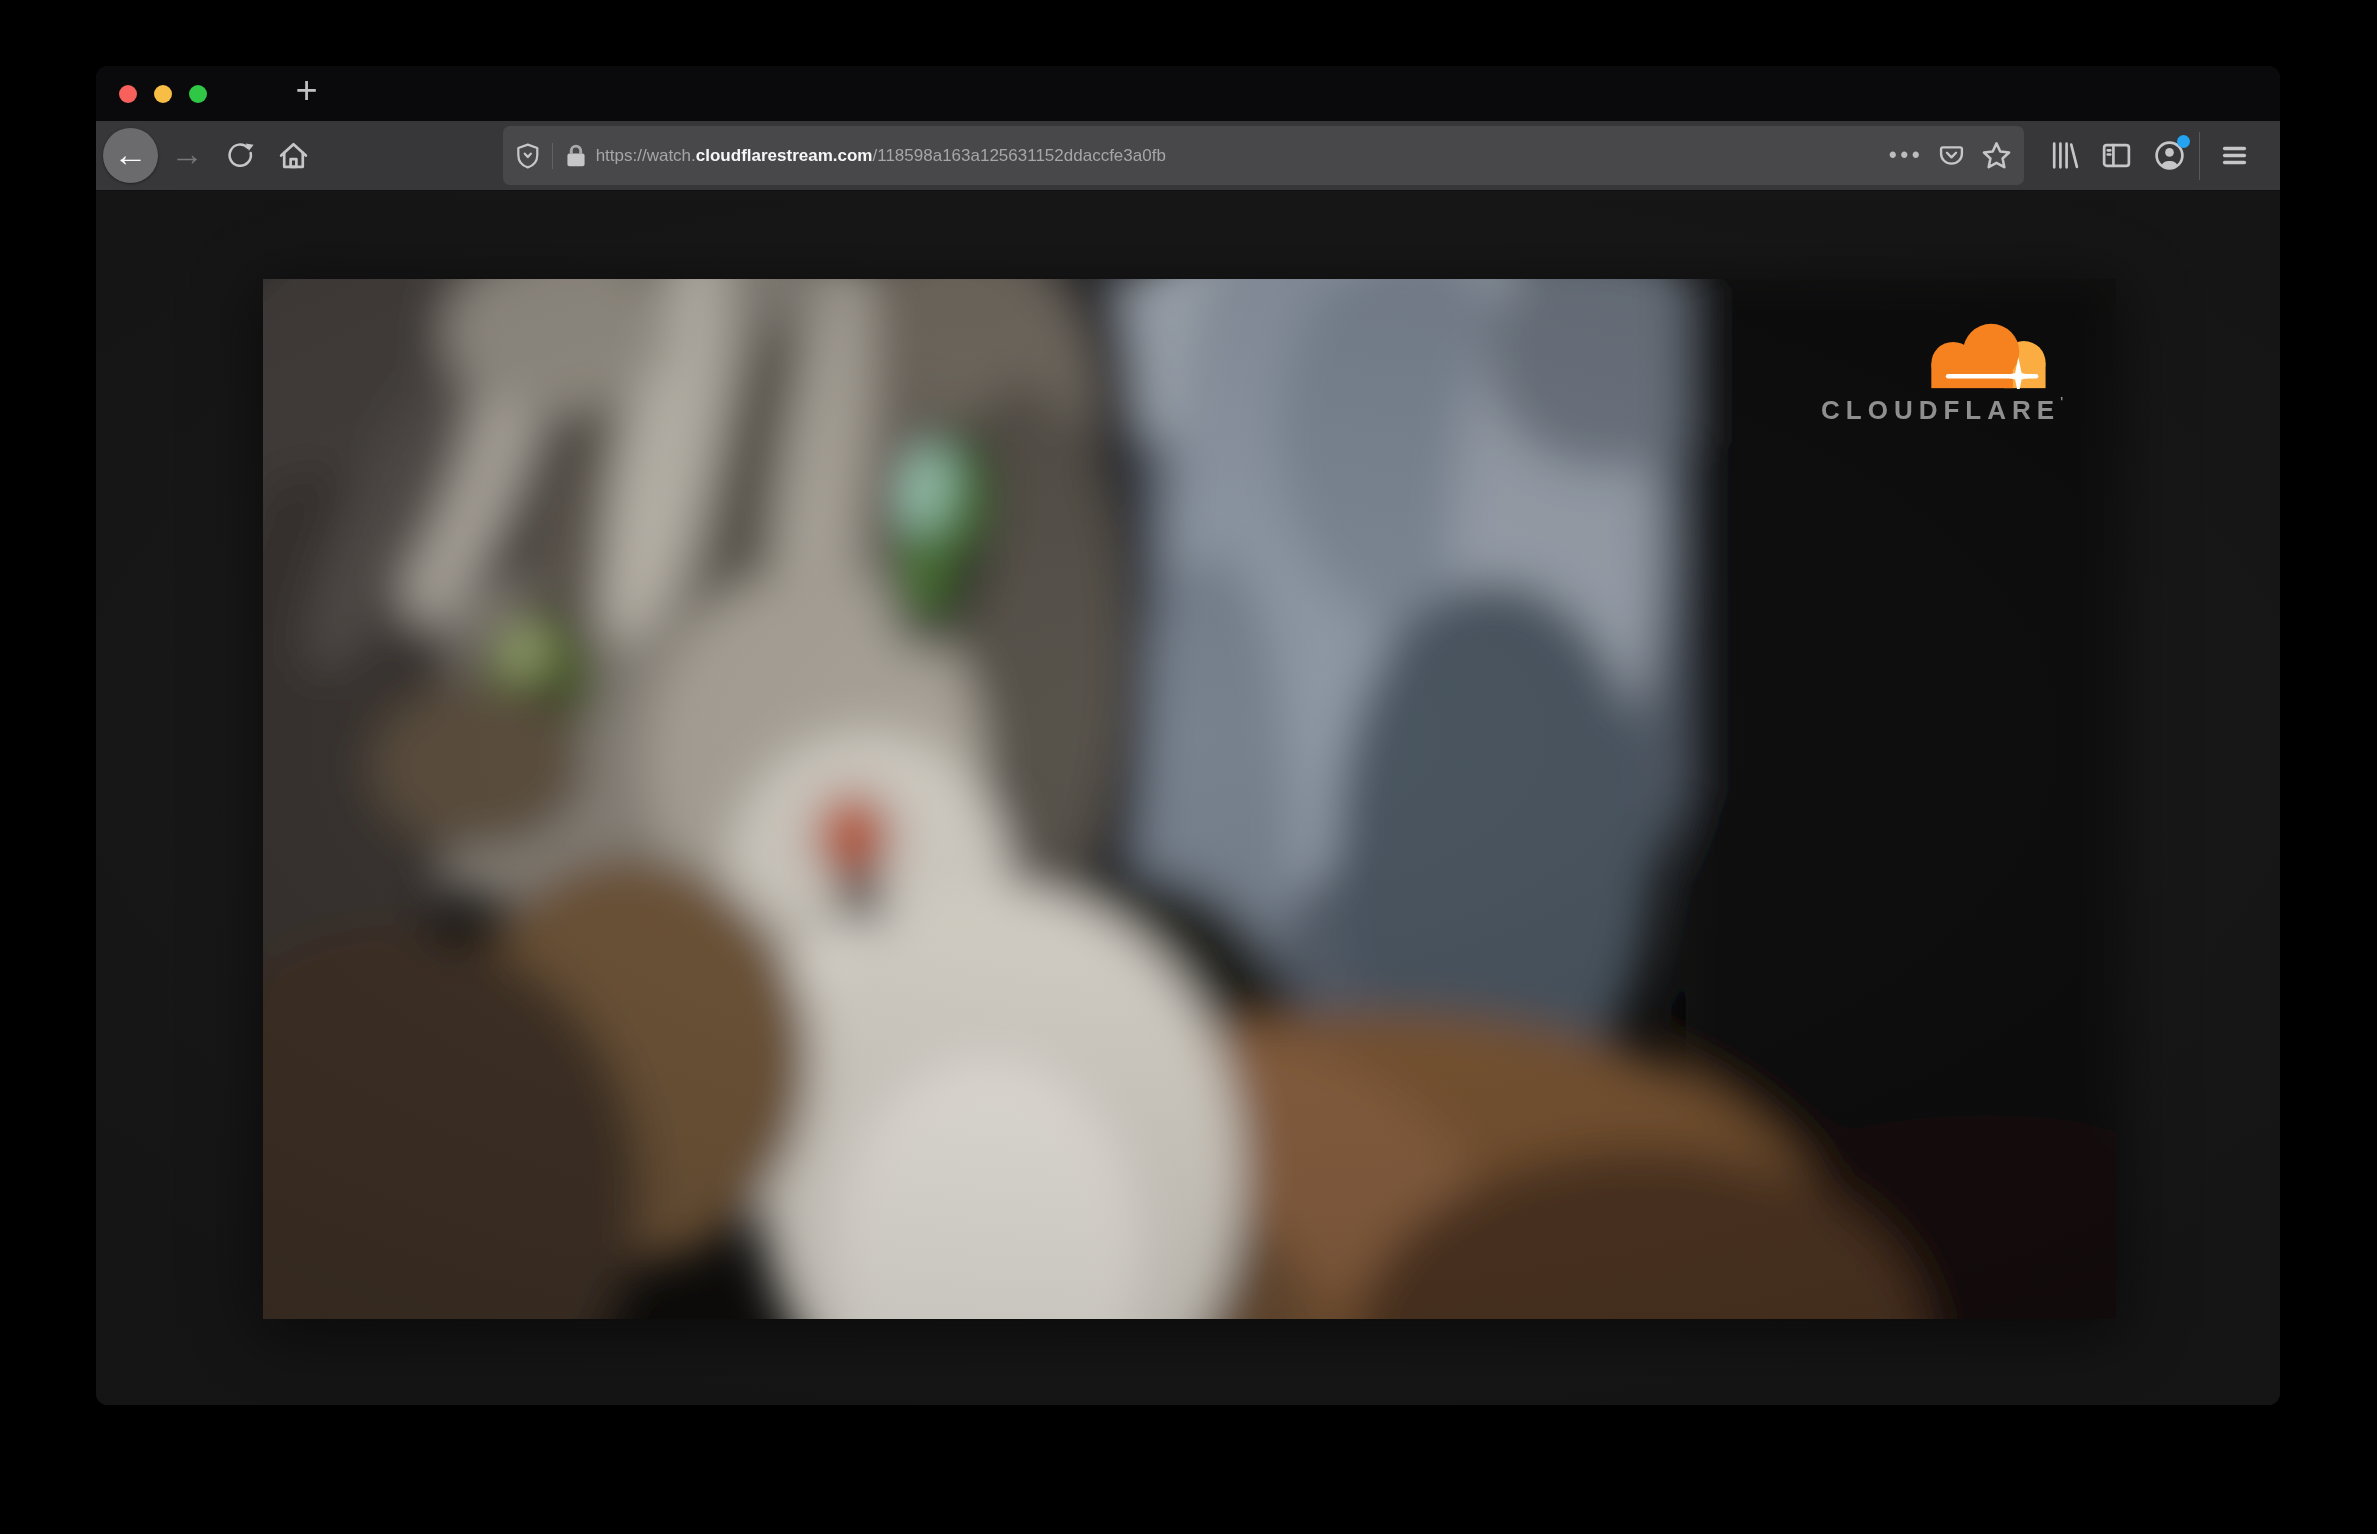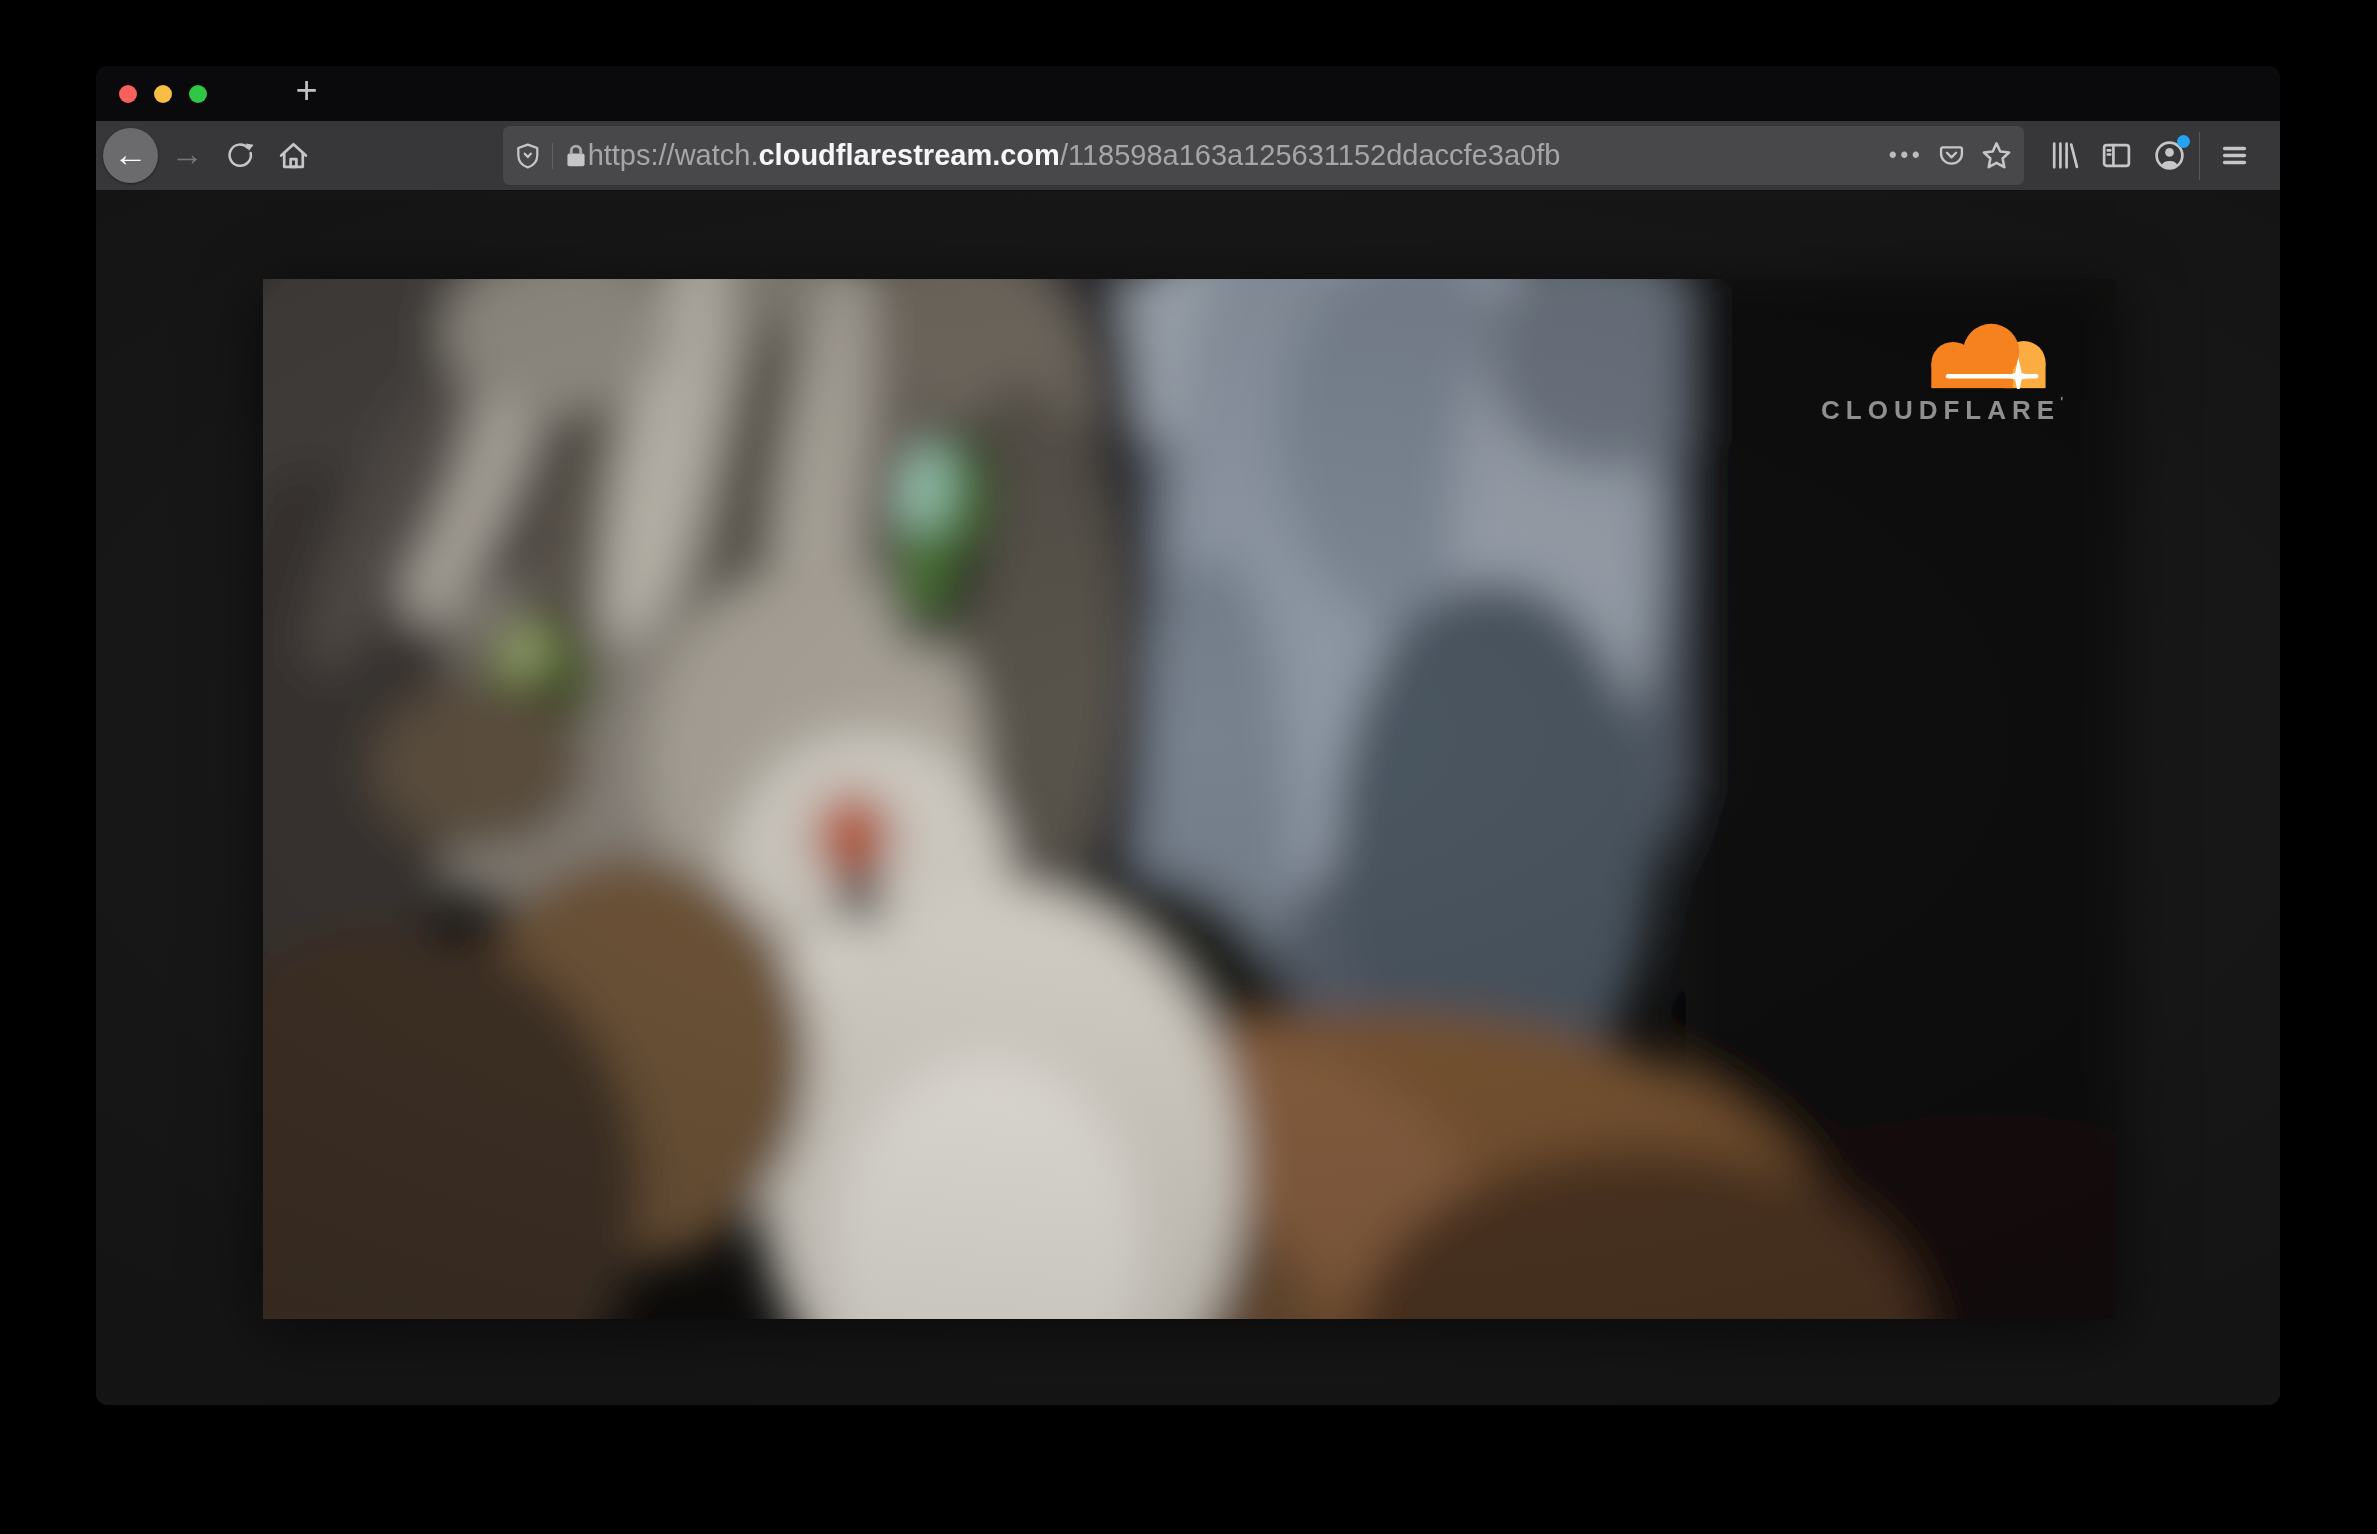--- a/index.html
+++ b/index.html
@@ -32,21 +32,21 @@
   .navbtn { width:48px; height:48px; margin-left:5.2px; display:flex; align-items:center;
             justify-content:center; border-radius:3.4px; flex:none; }
   .backbtn { width:55px; height:55px; margin-left:0; border-radius:50%; background:#6b6b6e;
              box-shadow:0 0.9px 2.6px rgba(0,0,0,.45); display:flex; align-items:center; justify-content:center; }
   .glyph-back { font-size:34px; color:#fbfbfc; line-height:1; transform:translateY(-1.7px); }
   .glyph-fwd  { font-size:33px; color:#77777b; line-height:1; transform:translateY(-1.7px); }
 
   .urlbar { height:59px; width:1521px; margin-left:186px; background:#48484b; border-radius:6.9px;
             display:flex; align-items:center; padding:0 12px 0 10.3px; flex:none; }
   .urlbar .sep { width:1.7px; height:26px; background:#626266; margin:0 10.3px; flex:none; }
-  .urltext { flex:1; font-size:29px; white-space:nowrap; overflow:hidden; margin-left:0; }
+  .urltext { flex:1; font-size:17px; white-space:nowrap; overflow:hidden; margin-left:8px; }
   .u-dim { color:#a6a6aa; }
   .u-domain { color:#f6f6f7; font-weight:700; }
   .dots { color:#bcbcbe; font-size:23px; letter-spacing:3.4px; margin-right:13.8px; }
 
   .toolicons { display:flex; align-items:center; }
   .vline { width:1.7px; height:48px; background:#58585c; margin:0 5.2px; }
   .avatar-wrap { position:relative; }
   .notif { position:absolute; top:3.4px; right:3.4px; width:13px; height:13px; border-radius:50%;
            background:#23a3f2; }
 

